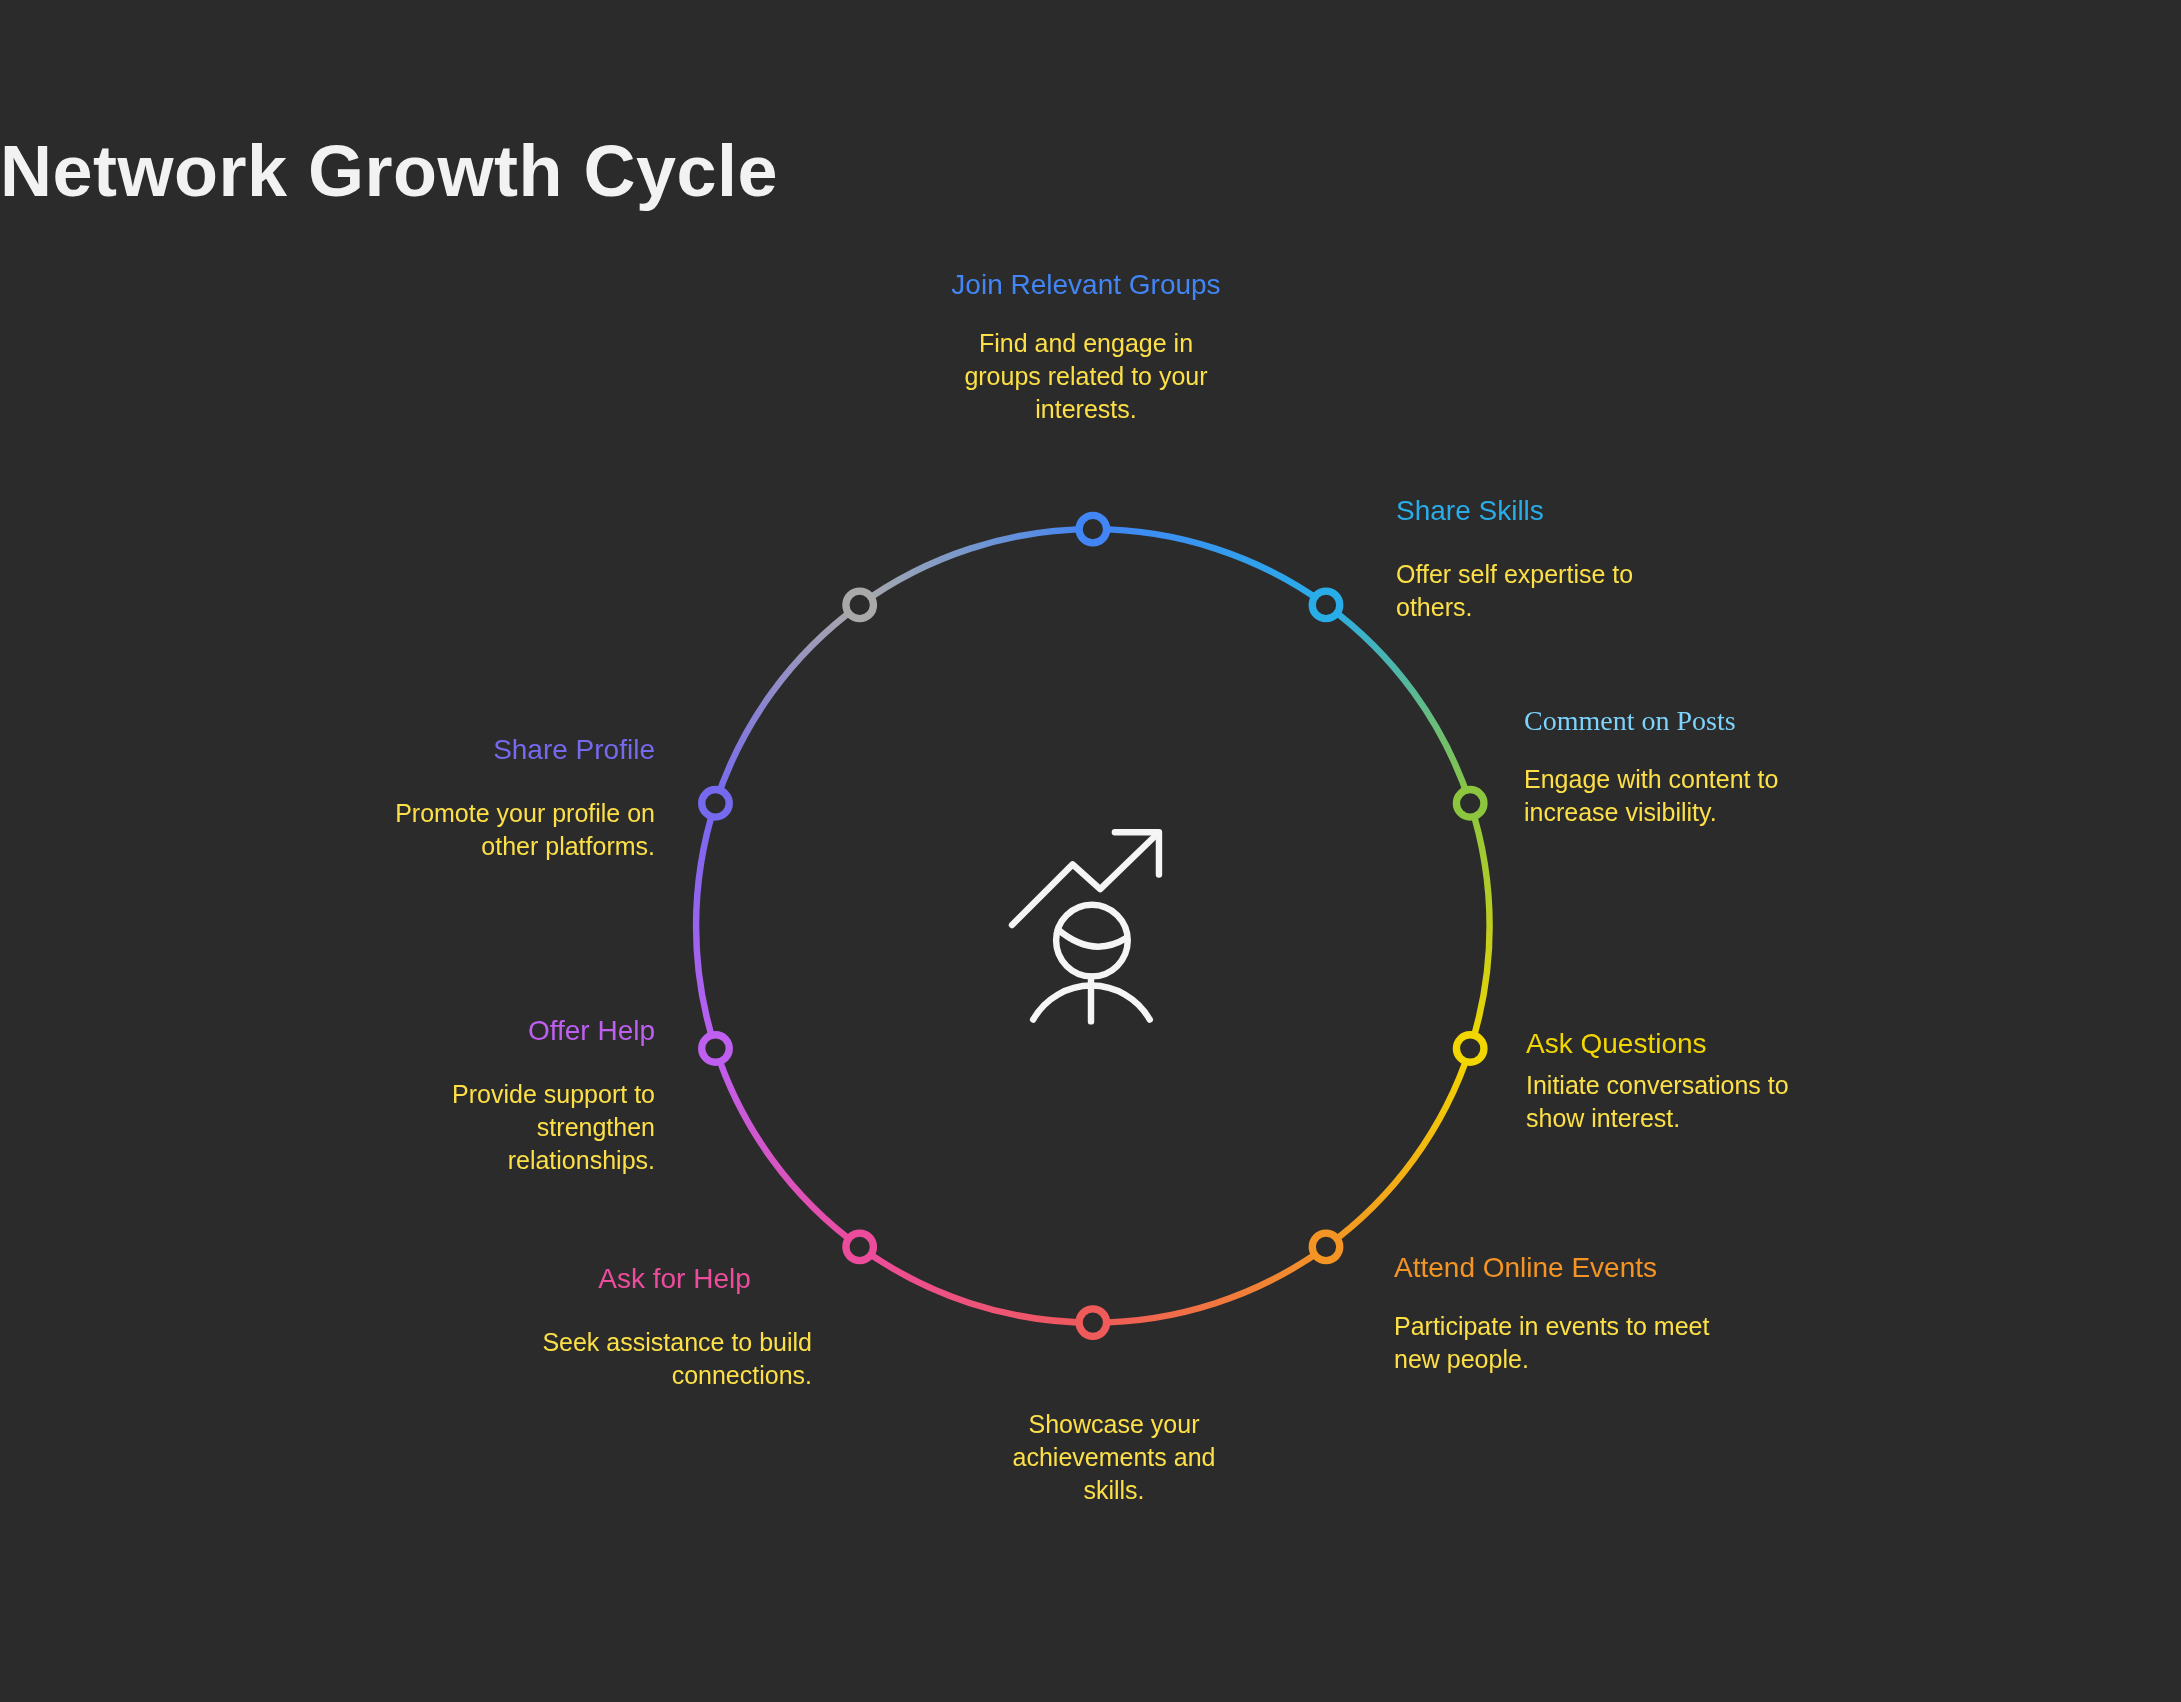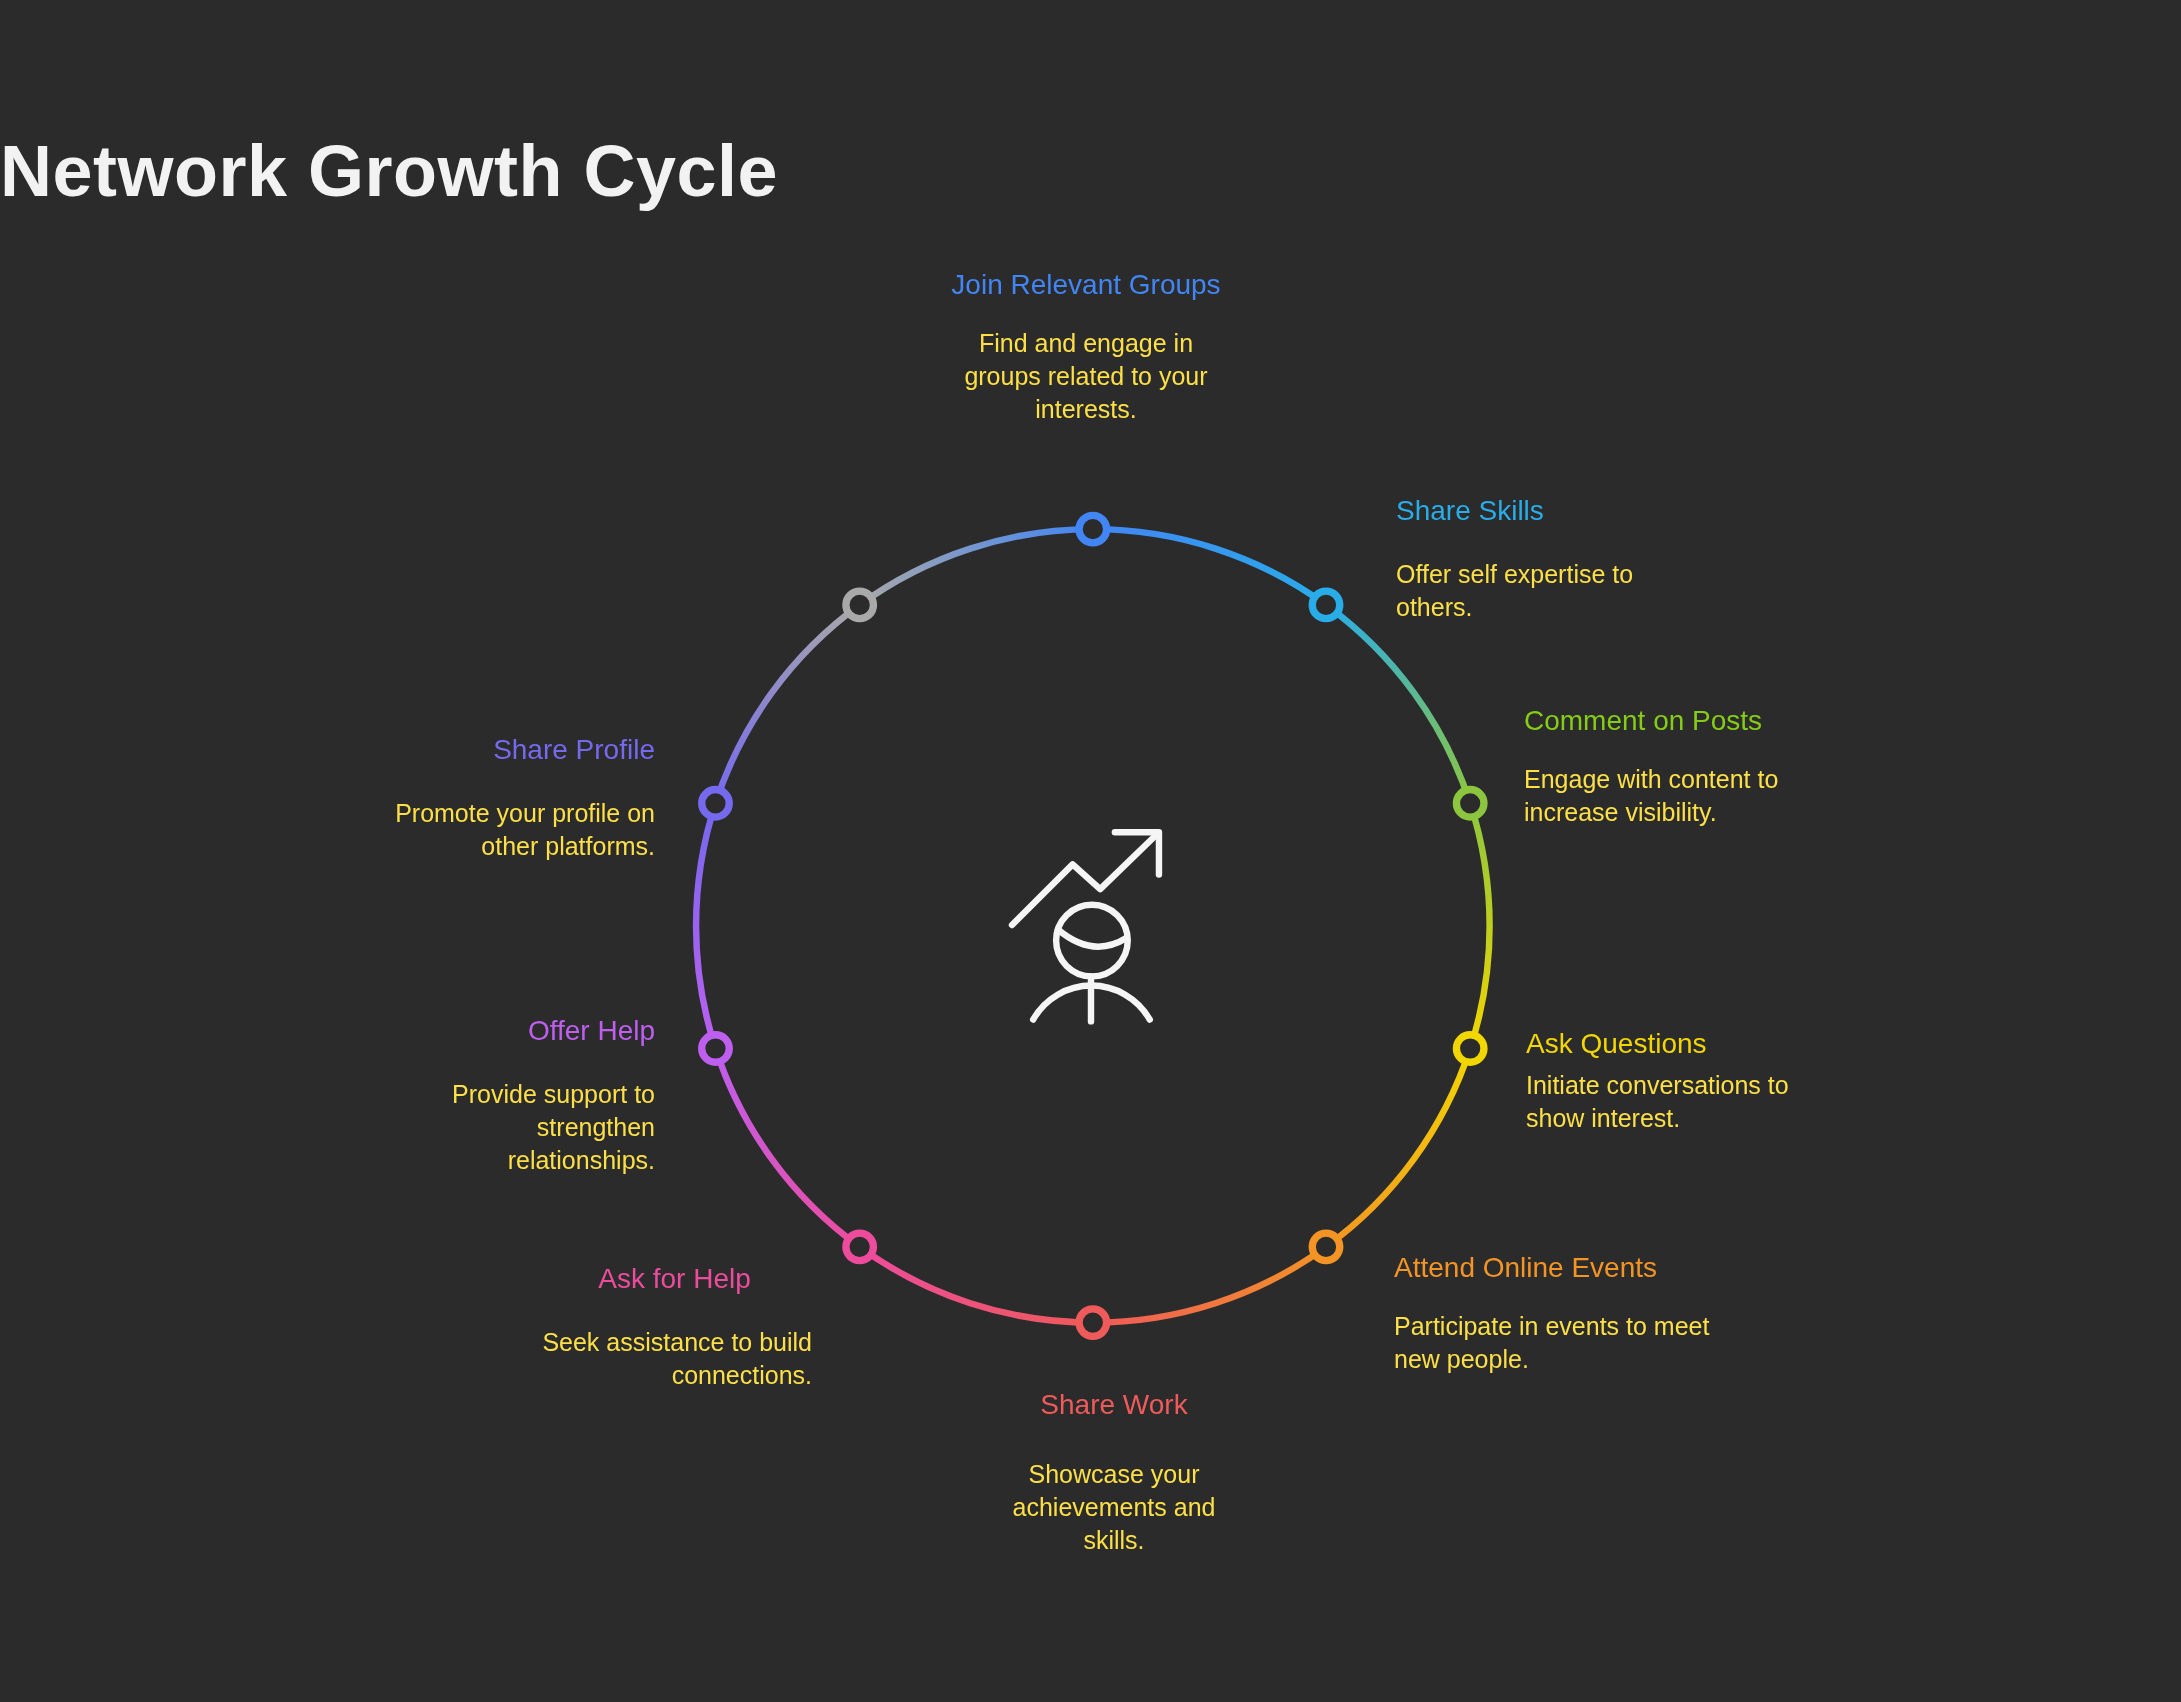--- a/index.html
+++ b/index.html
@@ -116,33 +116,32 @@
 
   <div class="item p0">
     <div class="title" style="color: rgb(66, 133, 244);">Join Relevant Groups</div>
     <div class="desc">Find and engage in groups related to your interests.</div>
   </div>
   <div class="item p1">
     <div class="title" style="color: rgb(41, 173, 233);">Share Skills</div>
     <div class="desc">Offer self expertise to others.</div>
   </div>
   <div class="item p2">
-    <div class="title" style="color: #84cc16;">Comment on Posts</div>
+    <div class="title" style="color: #7dd3fc; font-family: Liberation Serif, serif;">Comment on Posts</div>
     <div class="desc">Engage with content to increase visibility.</div>
   </div>
   <div class="item p3">
     <div class="title" style="color: rgb(242, 214, 0);">Ask Questions</div>
     <div class="desc">Initiate conversations to show interest.</div>
   </div>
   <div class="item p4">
     <div class="title" style="color: rgb(243, 148, 37);">Attend Online Events</div>
     <div class="desc">Participate in events to meet new people.</div>
   </div>
   <div class="item p5">
-    <div class="title" style="color: rgb(239, 90, 90);">Share Work</div>
     <div class="desc">Showcase your achievements and skills.</div>
   </div>
   <div class="item p6">
     <div class="title" style="color: rgb(237, 76, 157);">Ask for Help</div>
     <div class="desc">Seek assistance to build connections.</div>
   </div>
   <div class="item p7">
     <div class="title" style="color: rgb(190, 95, 240);">Offer Help</div>
     <div class="desc">Provide support to strengthen relationships.</div>
   </div>

